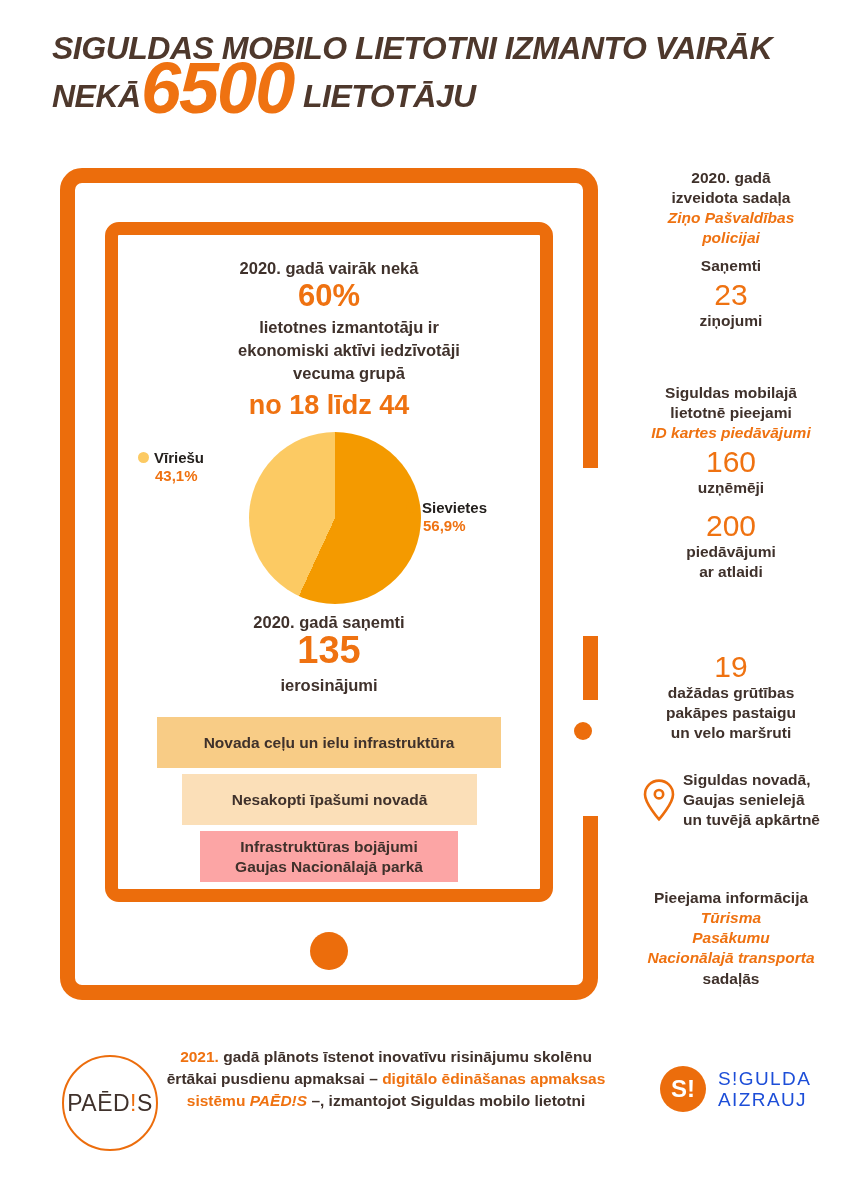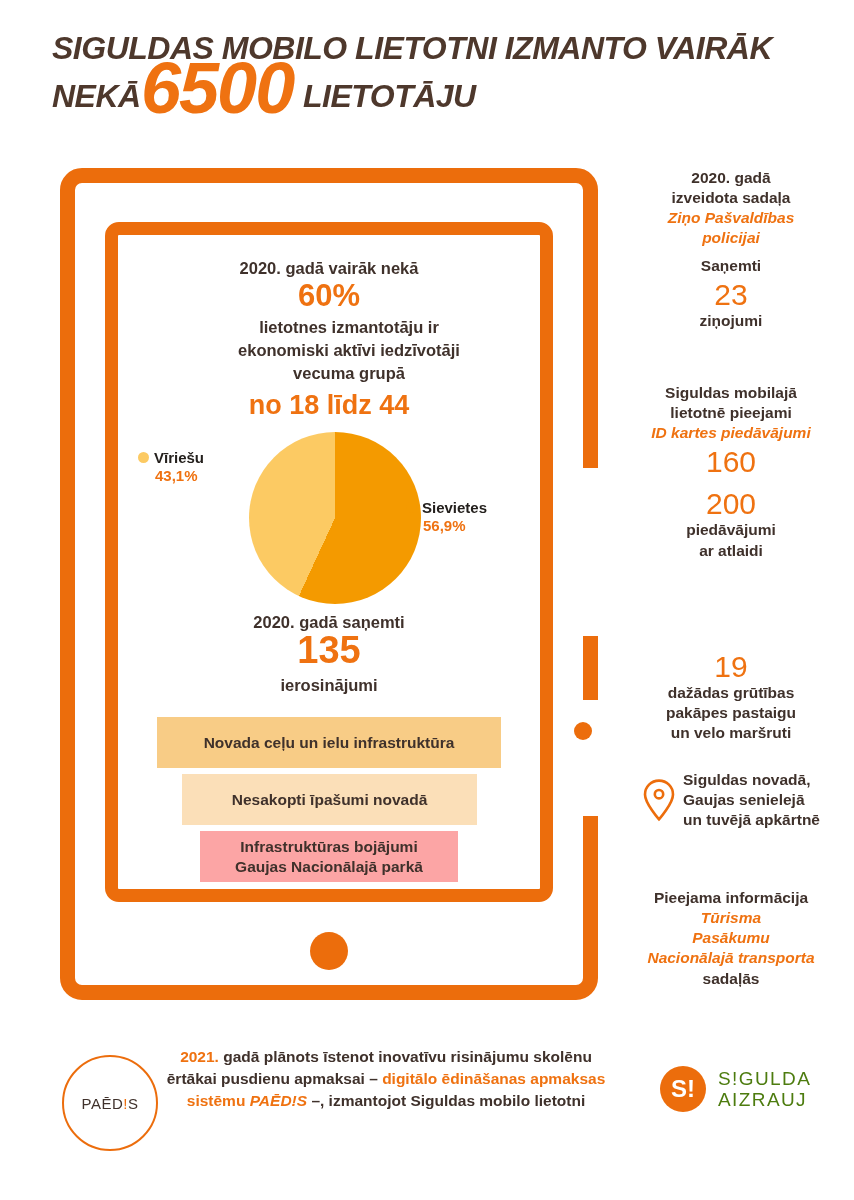--- a/index.html
+++ b/index.html
@@ -378,21 +378,21 @@
     position: absolute;
     left: 62px;
     top: 25px;
     width: 92px;
     height: 92px;
     border: 2.5px solid #ec6d0c;
     border-radius: 50%;
     display: flex;
     align-items: center;
     justify-content: center;
-    font-size: 15px;
+    font-size: 23px;
     letter-spacing: 0.5px;
     color: #3f312b;
     font-family: "Liberation Sans", sans-serif;
   }
   #paedis-logo .bang {
     color: #ec6d0c;
   }
   #footer-text {
     position: absolute;
     left: 160px;
@@ -423,21 +423,21 @@
     display: flex;
     align-items: center;
     justify-content: center;
     font-size: 24px;
     font-weight: bold;
     letter-spacing: 0px;
     flex: 0 0 46px;
   }
   #sigulda-words {
     margin-left: 12px;
-    color: #4d7c0f;
+    color: #1d4ed8;
     font-size: 19px;
     letter-spacing: 1.4px;
     line-height: 1.12;
   }
 </style>
 </head>
 <body>
 
 <div id="header">
   <div class="hline l1">SIGULDAS MOBILO LIETOTNI IZMANTO VAIRĀK</div>
@@ -514,20 +514,21 @@
     <div class="rsmall">Saņemti</div>
     <div class="rnum">23</div>
     <div class="rsmall">ziņojumi</div>
   </div>
 
   <div class="rblock" id="r2">
     <div class="rsmall">Siguldas mobilajā</div>
     <div class="rsmall">lietotnē pieejami</div>
     <div class="rital">ID kartes piedāvājumi</div>
     <div class="rnum">160</div>
+    <div class="rsmall">uzņēmēji</div>
     <div class="rnum" style="margin-top:12px;">200</div>
     <div class="rsmall">piedāvājumi</div>
     <div class="rsmall">ar atlaidi</div>
   </div>
 
   <div class="rblock" id="r3">
     <div class="rnum">19</div>
     <div class="rsmall">dažādas grūtības</div>
     <div class="rsmall">pakāpes pastaigu</div>
     <div class="rsmall">un velo maršruti</div>

